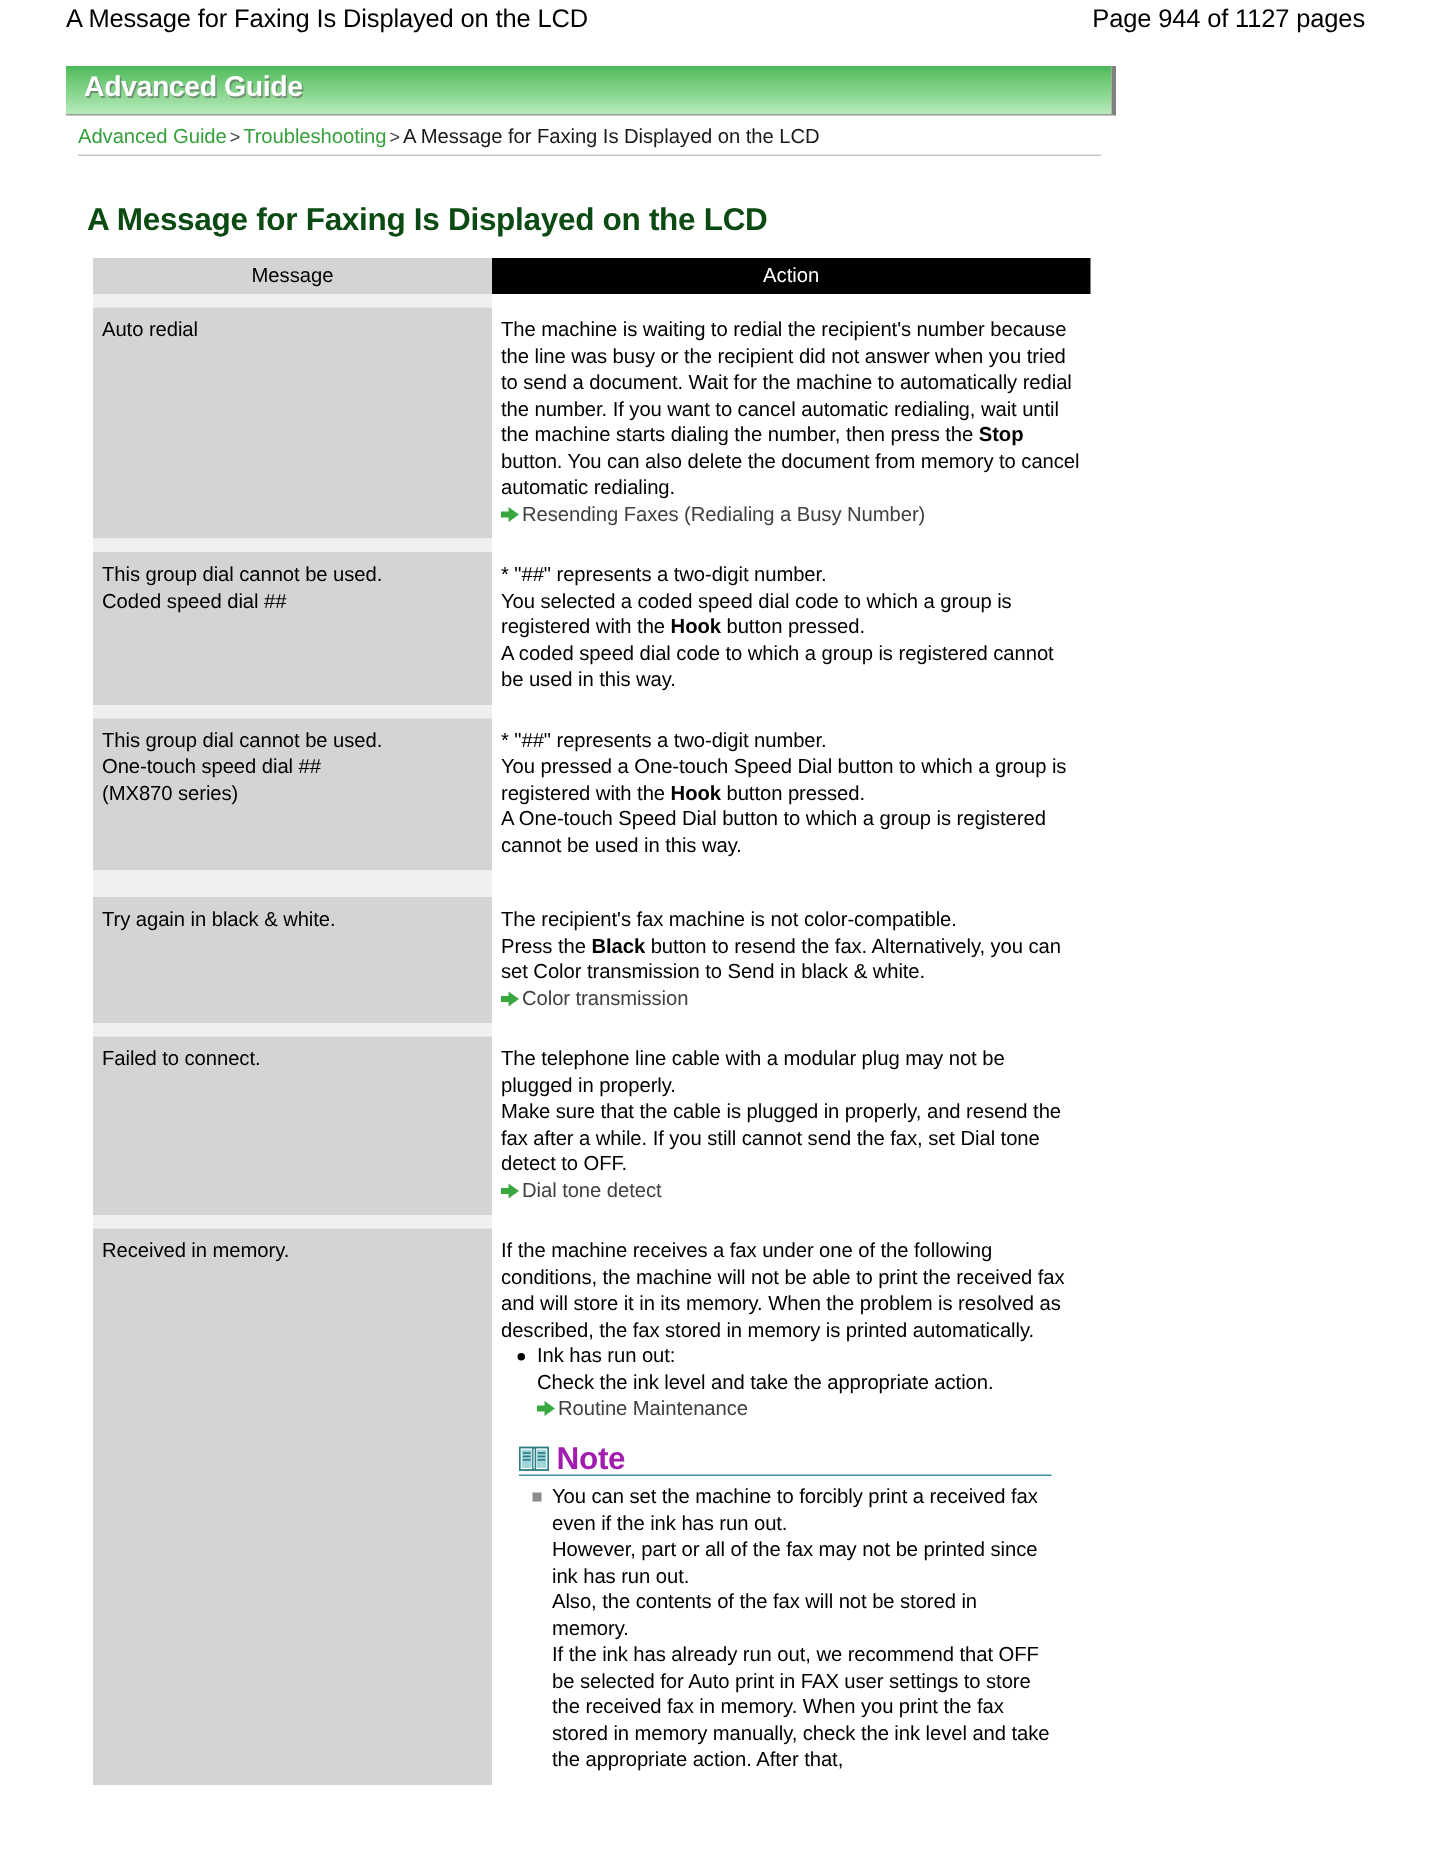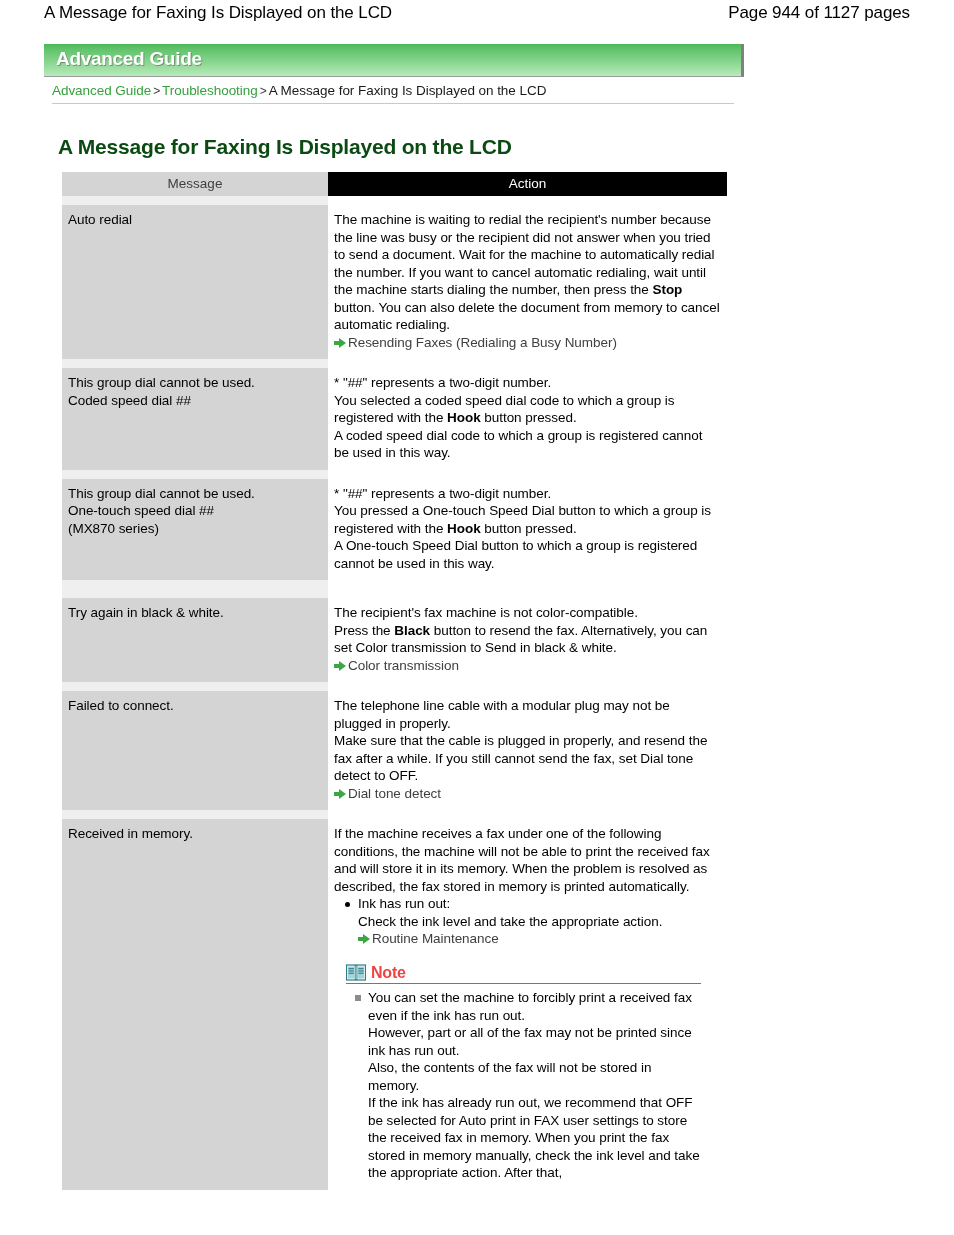--- a/index.html
+++ b/index.html
@@ -123,21 +123,21 @@
 
   .msg-table th {
     font-weight: normal;
     font-size: 13.5px;
     padding: 4px 0 5px 0;
     text-align: center;
     vertical-align: middle;
   }
   th.th-message {
     background: #d4d4d4;
-    color: #404040;
+    color: #000000;
     margin-left: 44px;
   }
   th.th-action {
     background: #000000;
     color: #ffffff;
   }
 
   .spacer-row td {
     height: 9px;
     padding: 0;
@@ -241,23 +241,23 @@
     gap: 5px;
     padding-bottom: 2px;
   }
   .note-icon {
     width: 20px;
     height: 17px;
     flex: 0 0 auto;
     display: block;
   }
   .note-label {
-    font-size: 16px;
+    font-size: 21px;
     font-weight: bold;
-    color: #ef4444;
+    color: #a21caf;
     letter-spacing: -0.2px;
     text-align: right;
   }
   .note-rule {
     width: 100%;
     height: 1px;
     background: #3f8e96;
     margin-bottom: 5px;
   }
   ul.square-list {

